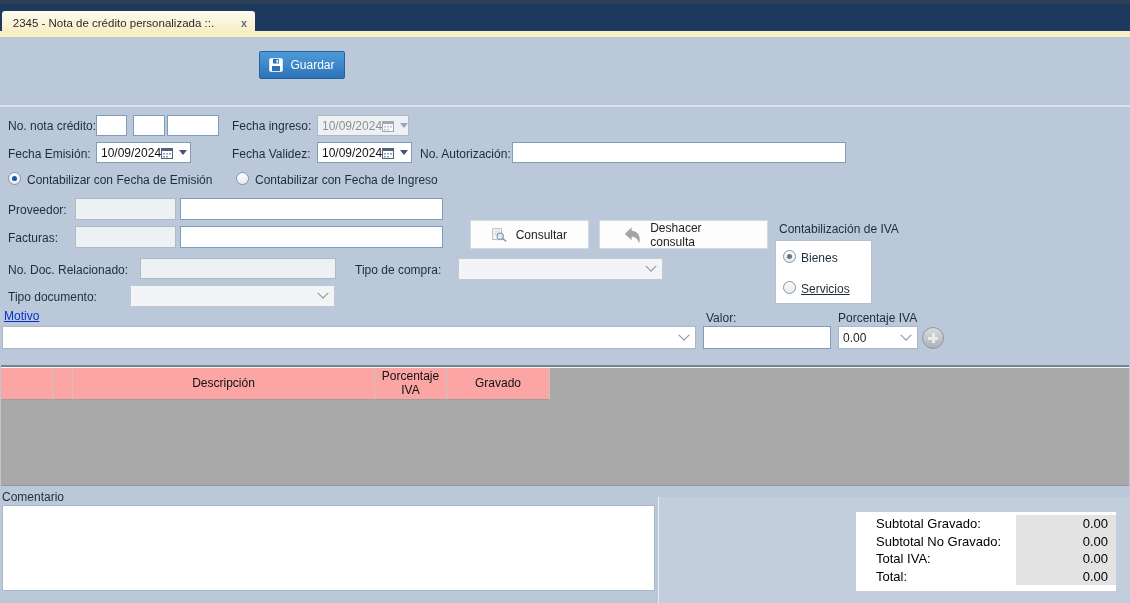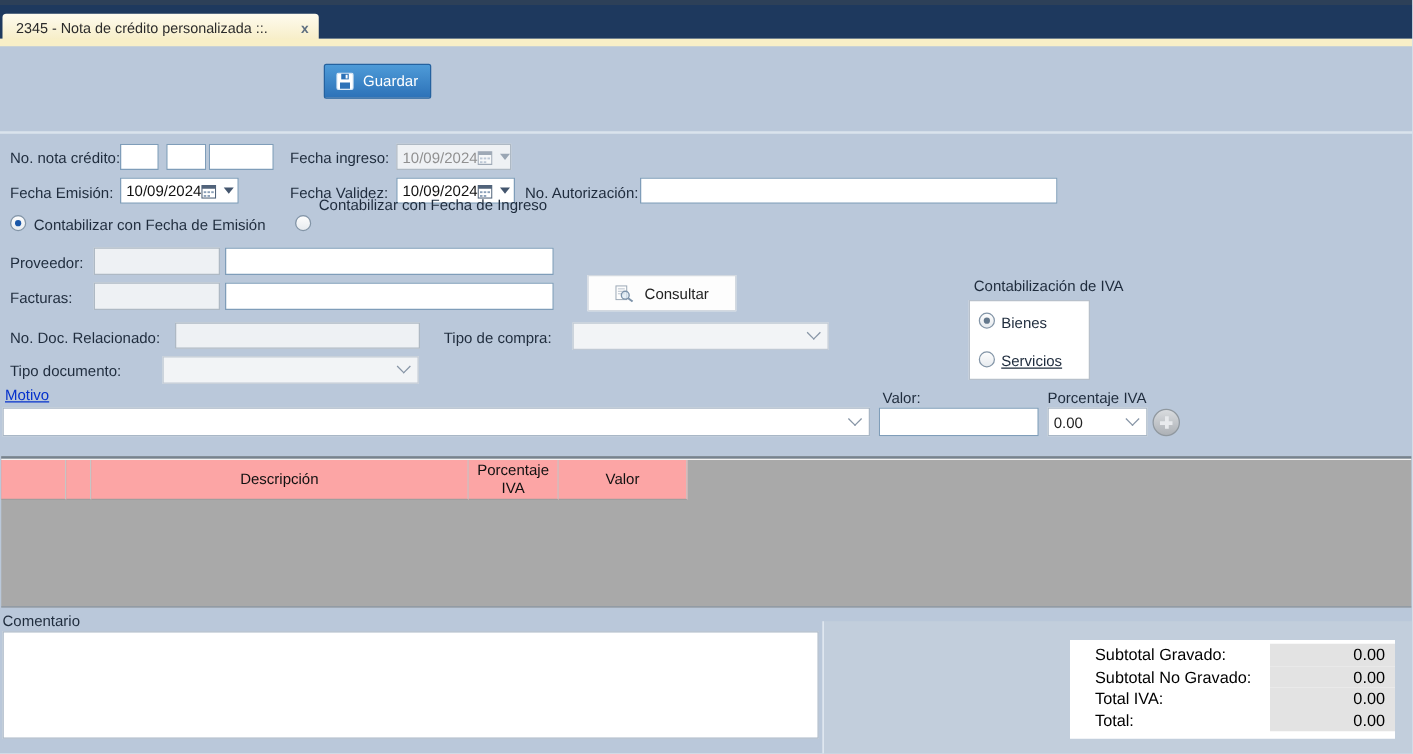--- a/index.html
+++ b/index.html
@@ -162,40 +162,46 @@
         </svg>
     </span>
     <span class="darr"></span>
   </div>
   <div class="lbl" style="left:420px; top:147px;">No. Autorización:</div>
   <input class="tb" style="left: 512px; top: 142px; width: 334px;" value="">
 
   <span class="radio on" style="left:8px; top:172px;"></span>
   <div class="lbl" style="left:27px; top:173px;">Contabilizar con Fecha de Emisión</div>
   <span class="radio" style="left:236px; top:172px;"></span>
-  <div class="lbl" style="left:255px; top:157px;text-align:right;">Contabilizar con Fecha de Ingreso</div>
+  <div class="lbl" style="left:255px; top:173px;text-align:right;">Contabilizar con Fecha de Ingreso</div>
 
   <div class="lbl" style="left:8px; top:203px;">Proveedor:</div>
   <input class="tb dis" style="left: 75px; top: 198px; width: 101px; height: 22px;" value="">
   <input class="tb" style="left: 180px; top: 198px; width: 263px; height: 22px;" value="">
   <div class="lbl" style="left:8px; top:231px;">Facturas:</div>
   <input class="tb dis" style="left: 75px; top: 226px; width: 101px; height: 22px;" value="">
   <input class="tb" style="left: 180px; top: 226px; width: 263px; height: 22px;" value="">
 
   <div class="btn-flat" style="left:470px; top:220px; width:119px;">
     <svg width="20" height="18" viewBox="0 0 20 18">
       <rect x="1" y="1" width="11" height="14" fill="#fdfdfd" stroke="#9aa7b5"></rect>
       <line x1="3" y1="4" x2="10" y2="4" stroke="#b7c1cc" stroke-width="1"></line>
       <line x1="3" y1="6.5" x2="10" y2="6.5" stroke="#b7c1cc" stroke-width="1"></line>
       <line x1="3" y1="9" x2="10" y2="9" stroke="#b7c1cc" stroke-width="1"></line>
       <circle cx="10.5" cy="10.5" r="4" fill="#dce8f2" fill-opacity="0.7" stroke="#7d93aa" stroke-width="1.4"></circle>
       <line x1="13.5" y1="13.5" x2="18" y2="17" stroke="#7d93aa" stroke-width="2"></line>
     </svg>
     <span>Consultar</span>
   </div>
+  <div class="btn-flat" style="left:599px; top:220px; width:169px;">
+    <svg width="22" height="18" viewBox="0 0 22 18">
+      <path d="M4 8 L11 1 L11 4.5 C16 4.5 19.5 8.5 19.5 13.5 C19.5 15 19.2 16.4 18.6 17.5 C17.8 13.2 14.7 10.8 11 10.8 L11 14.5 Z" fill="#a4a4a4"></path>
+    </svg>
+    <span>Deshacer consulta</span>
+  </div>
 
   <div class="lbl" style="left:779px; top:222px;">Contabilización de IVA</div>
   <div class="ivabox"></div>
   <span class="radio on gray" style="left:783px; top:250px;"></span>
   <div class="lbl" style="left:801px; top:251px;">Bienes</div>
   <span class="radio" style="left:783px; top:281px;"></span>
   <div class="lbl" style="left:801px; top:282px;text-decoration:underline;">Servicios</div>
 
   <div class="lbl" style="left:8px; top:263px;">No. Doc. Relacionado:</div>
   <input class="tb dis" style="left: 140px; top: 258px; width: 196px;" value="">
@@ -223,21 +229,21 @@
     <span class="chev"></span>
   </div>
   <div class="btn-plus" title=""></div>
 
   <div class="grid">
     <div class="ghead">
       <div class="gcell" style="width:52px;"></div>
       <div class="gcell" style="width:20px;"></div>
       <div class="gcell" style="width:302px;">Descripción</div>
       <div class="gcell" style="width:72px; padding:0 6px;">Porcentaje IVA</div>
-      <div class="gcell" style="width:103px;">Valor</div>
+      <div class="gcell" style="width:103px;">Gravado</div>
     </div>
   </div>
 
   <div class="lbl" style="left:2px; top:490px;">Comentario</div>
   <textarea class="comment-area" value="" style=""></textarea>
 
   <div class="rpanel">
     <div class="totals">
       <div class="trow">
         <span class="tl">Subtotal Gravado:</span>

